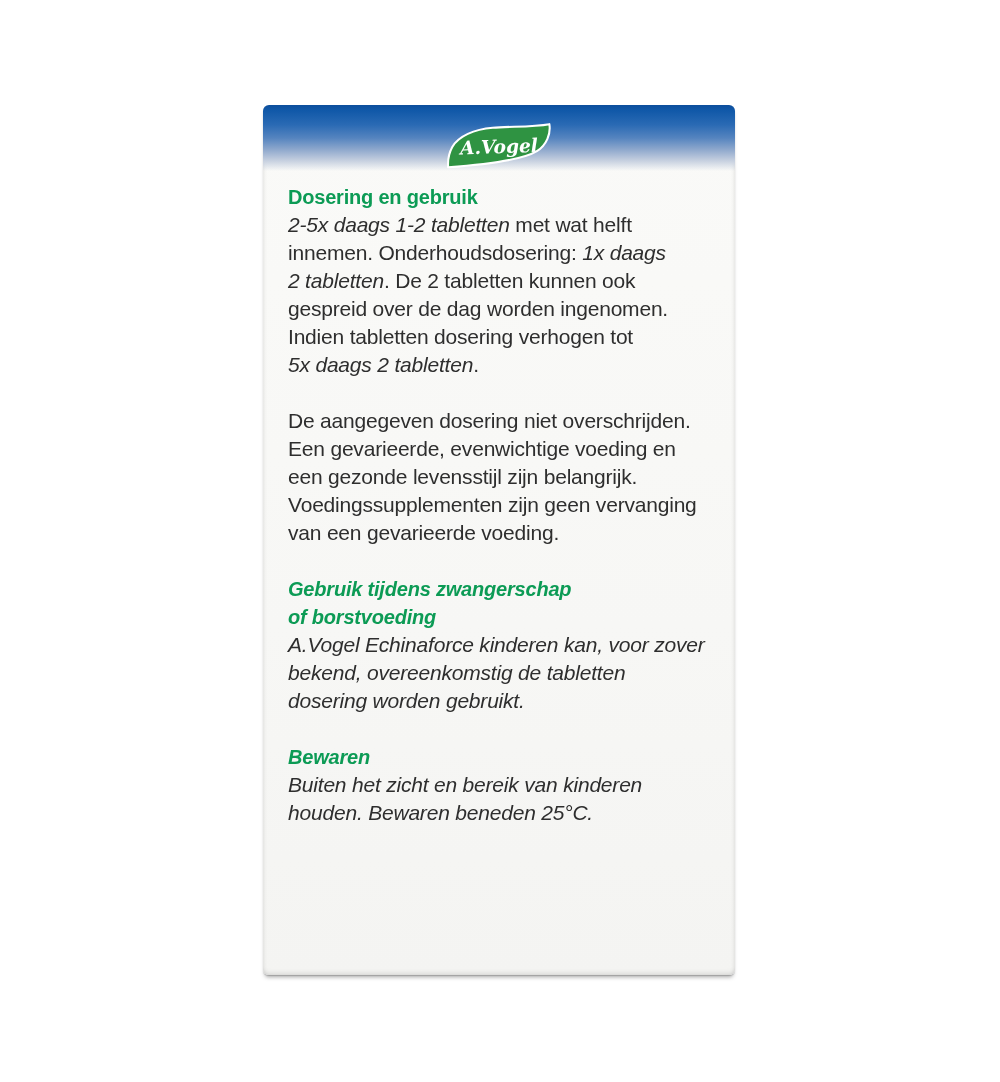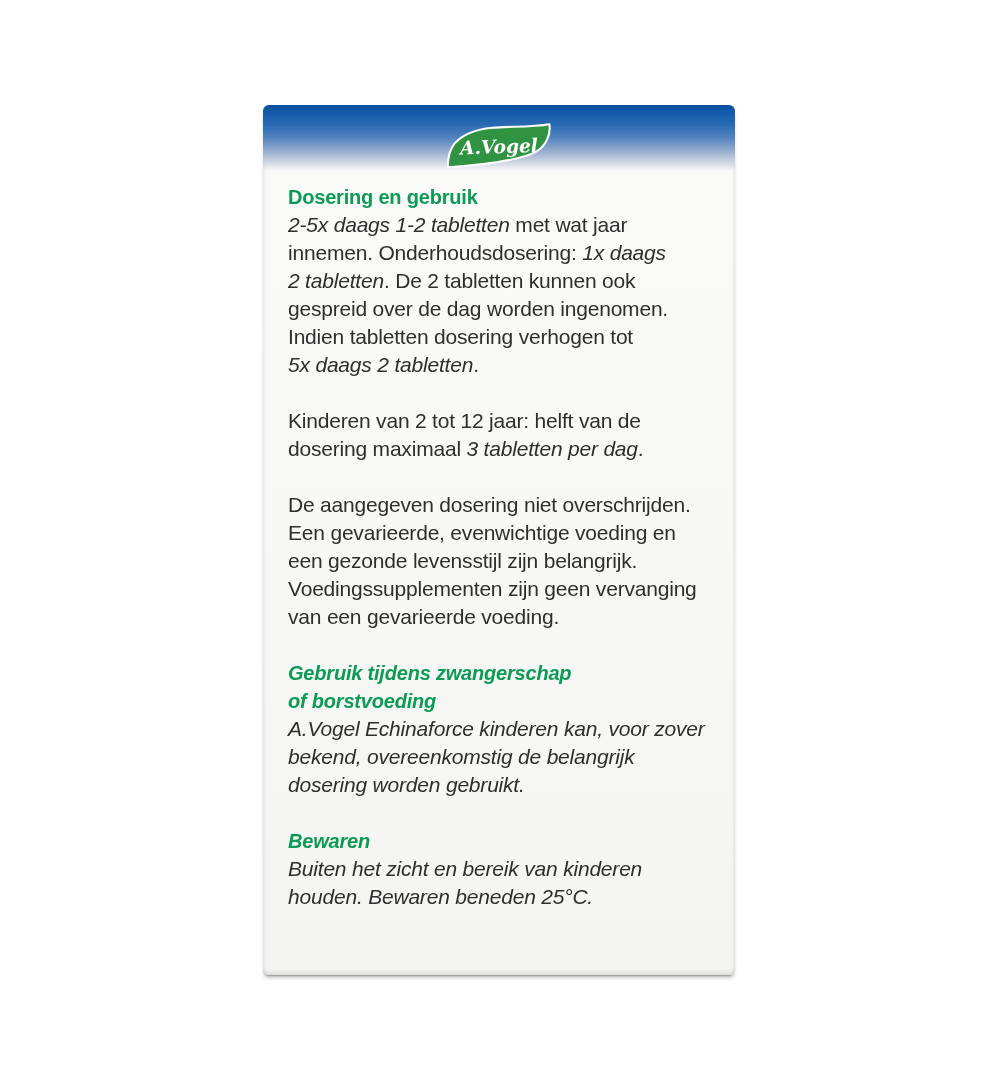--- a/index.html
+++ b/index.html
@@ -81,45 +81,41 @@
                  C 56 14, 26 27, 14 48
                  C 8 59, 5 73, 6 87 Z" fill="var(--leaf)" stroke="#ffffff" stroke-width="4" stroke-linejoin="round"></path>
         <text x="104" y="60" text-anchor="middle" font-size="36" textLength="150" lengthAdjust="spacingAndGlyphs" transform="rotate(-2 104 48)">A.Vogel</text>
       </svg>
     </div>
 
     <div class="content">
         <div class="section">
           <div class="heading-line">Dosering en gebruik</div>
           <div class="para">
-            <div class="line"><span class="it">2-5x daags 1-2 tabletten</span><span> met wat jaar</span></div>
+            <div class="line"><span class="it">2-5x daags 1-2 tabletten</span><span> met wat helft</span></div>
             <div class="line"><span>innemen. Onderhoudsdosering: </span><span class="it">1x daags</span></div>
             <div class="line"><span class="it">2 tabletten</span><span>. De 2 tabletten kunnen ook</span></div>
             <div class="line"><span>gespreid over de dag worden ingenomen.</span></div>
             <div class="line"><span>Indien tabletten dosering verhogen tot</span></div>
             <div class="line"><span class="it">5x daags 2 tabletten</span><span>.</span></div>
-          </div>
-          <div class="para">
-            <div class="line"><span>Kinderen van 2 tot 12 jaar: helft van de</span></div>
-            <div class="line"><span>dosering maximaal </span><span class="it">3 tabletten per dag</span><span>.</span></div>
           </div>
           <div class="para">
             <div class="line"><span>De aangegeven dosering niet overschrijden.</span></div>
             <div class="line"><span>Een gevarieerde, evenwichtige voeding en</span></div>
             <div class="line"><span>een gezonde levensstijl zijn belangrijk.</span></div>
             <div class="line"><span>Voedingssupplementen zijn geen vervanging</span></div>
             <div class="line"><span>van een gevarieerde voeding.</span></div>
           </div>
         </div>
         <div class="section">
           <div class="heading-line">Gebruik tijdens zwangerschap</div>
           <div class="heading-line">of borstvoeding</div>
           <div class="para">
             <div class="line"><span>A.Vogel Echinaforce kinderen kan, voor zover</span></div>
-            <div class="line"><span>bekend, overeenkomstig de belangrijk</span></div>
+            <div class="line"><span>bekend, overeenkomstig de tabletten</span></div>
             <div class="line"><span>dosering worden gebruikt.</span></div>
           </div>
         </div>
         <div class="section">
           <div class="heading-line">Bewaren</div>
           <div class="para">
             <div class="line"><span>Buiten het zicht en bereik van kinderen</span></div>
             <div class="line"><span>houden. Bewaren beneden 25°C.</span></div>
           </div>
         </div>

